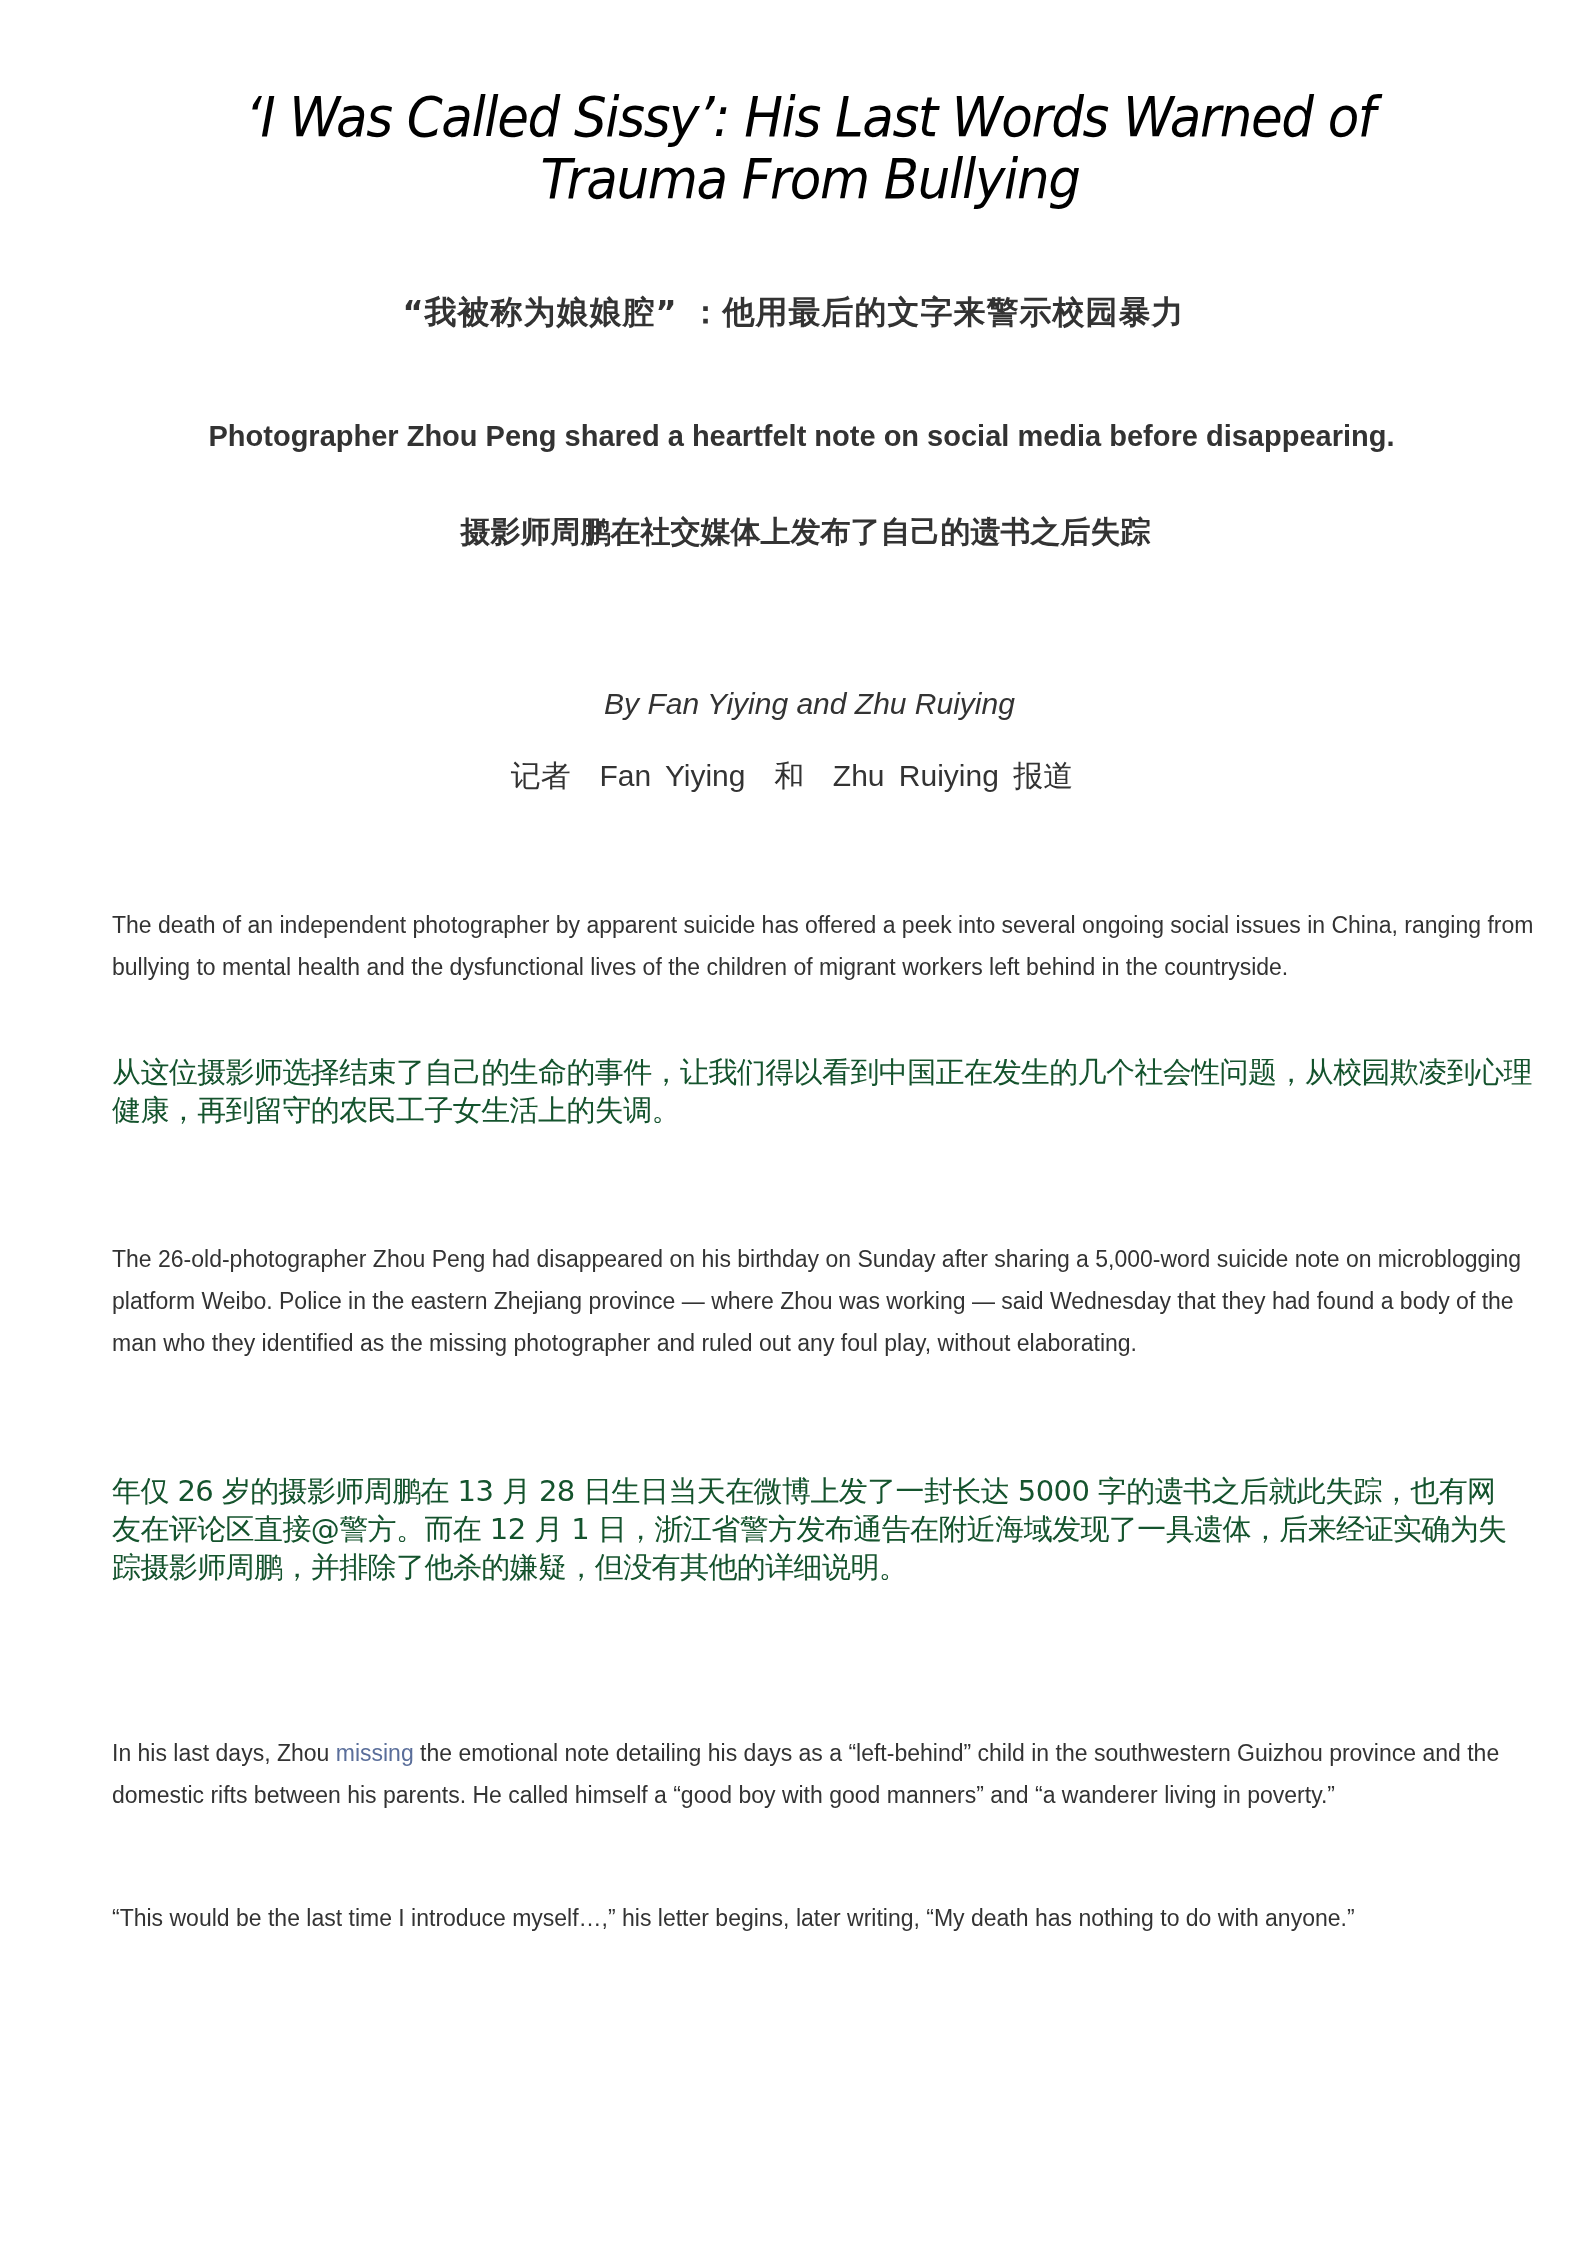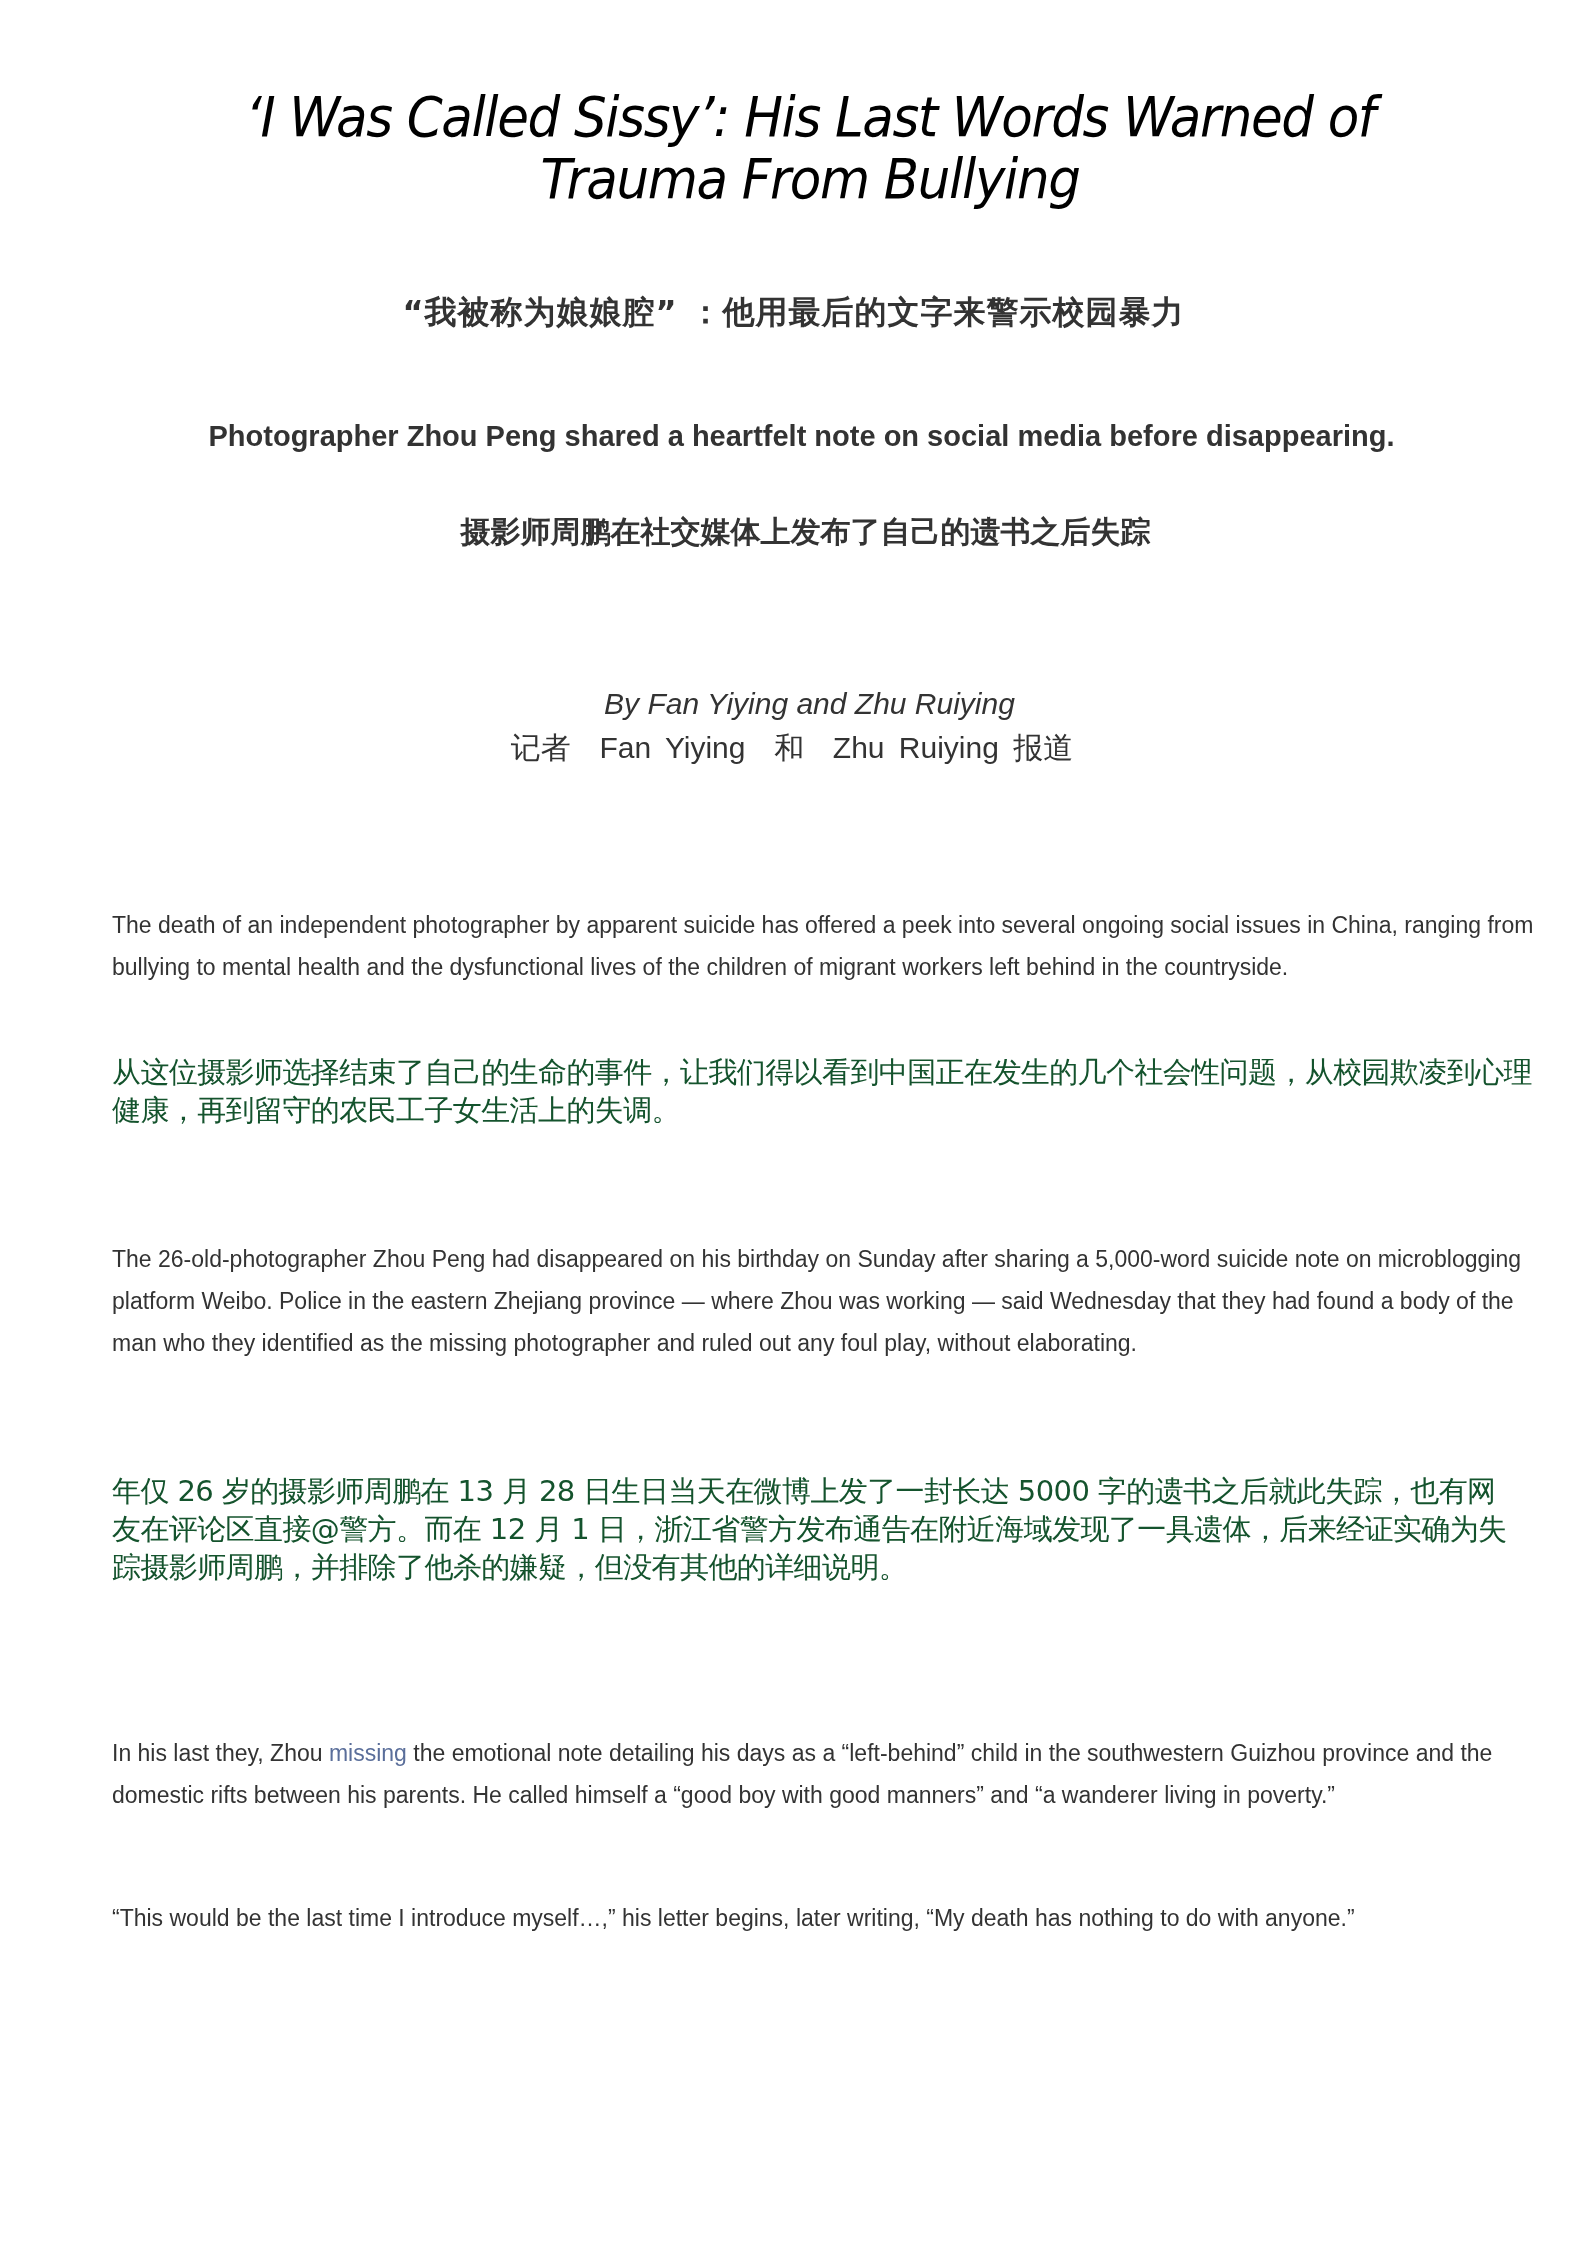--- a/index.html
+++ b/index.html
@@ -22,21 +22,21 @@
   }
   .subtitle-zh {
     left:0; top:500px; width:1587px; text-align:center;
     font-family:"DejaVu Sans", sans-serif; font-weight:bold; font-size:30px; line-height:40px; color:#333;
   }
   .byline-en {
     left:0; top:668px; width:1587px; text-align:center;
     font-family:"Liberation Sans", sans-serif; font-size:30px; line-height:40px; color:#333;
   }
   .byline-zh {
-    left:0; top:728px; width:1584px; text-align:center;
+    left:0; top:756px; width:1584px; text-align:center;
     font-family:"Liberation Sans", "DejaVu Sans", sans-serif; font-size:30px; line-height:40px; color:#333;
     word-spacing:6px;
   }
   .para {
     left:96px; width:1440px;
     font-family:"Liberation Sans", sans-serif; font-size:23px; line-height:42px; color:#333;
     margin:16px;
   }
   .para-zh {
     left:96px; width:1440px;
@@ -63,17 +63,17 @@
   <p class="abs byline-zh" style="margin:0; white-space:pre;">记者  Fan Yiying  和  Zhu Ruiying 报道</p>
 
   <p class="abs para" style="top:888px;">The death of an independent photographer by apparent suicide has offered a peek into several ongoing social issues in China, ranging from bullying to mental health and the dysfunctional lives of the children of migrant workers left behind in the countryside.</p>
 
   <p class="abs para-zh" style="top:1037px;">从这位摄影师选择结束了自己的生命的事件，让我们得以看到中国正在发生的几个社会性问题，从校园欺凌到心理健康，再到留守的农民工子女生活上的失调。</p>
 
   <p class="abs para" style="top:1222px; width:1420px;">The 26-old-photographer Zhou Peng had disappeared on his birthday on Sunday after sharing a 5,000-word suicide note on microblogging platform Weibo. Police in the eastern Zhejiang province — where Zhou was working — said Wednesday that they had found a body of the man who they identified as the missing photographer and ruled out any foul play, without elaborating.</p>
 
   <p class="abs para-zh" style="top:1456px; width:1410px;">年仅 26 岁的摄影师周鹏在 13 月 28 日生日当天在微博上发了一封长达 5000 字的遗书之后就此失踪，也有网友在评论区直接@警方。而在 12 月 1 日，浙江省警方发布通告在附近海域发现了一具遗体，后来经证实确为失踪摄影师周鹏，并排除了他杀的嫌疑，但没有其他的详细说明。</p>
 
-  <p class="abs para" style="top:1716px; width:1430px;"><span>In his last they, Zhou </span><a class="link">missing</a><span> the emotional note detailing his days as a “left-behind” child in the southwestern Guizhou province and the domestic rifts between his parents. He called himself a “good boy with good manners” and “a wanderer living in poverty.”</span></p>
+  <p class="abs para" style="top:1716px; width:1430px;"><span>In his last days, Zhou </span><a class="link">missing</a><span> the emotional note detailing his days as a “left-behind” child in the southwestern Guizhou province and the domestic rifts between his parents. He called himself a “good boy with good manners” and “a wanderer living in poverty.”</span></p>
 
   <p class="abs para" style="top:1881px; width:1420px;">“This would be the last time I introduce myself…,” his letter begins, later writing, “My death has nothing to do with anyone.”</p>
 
 </div>
 
 </body></html>

